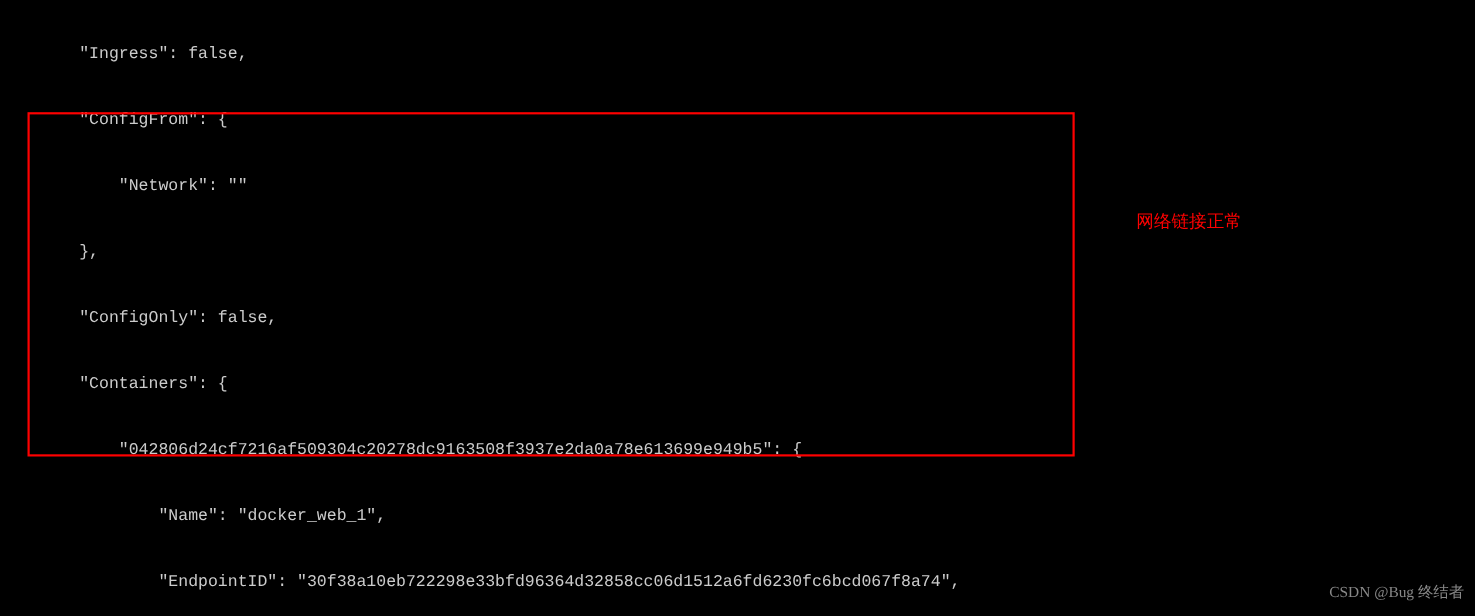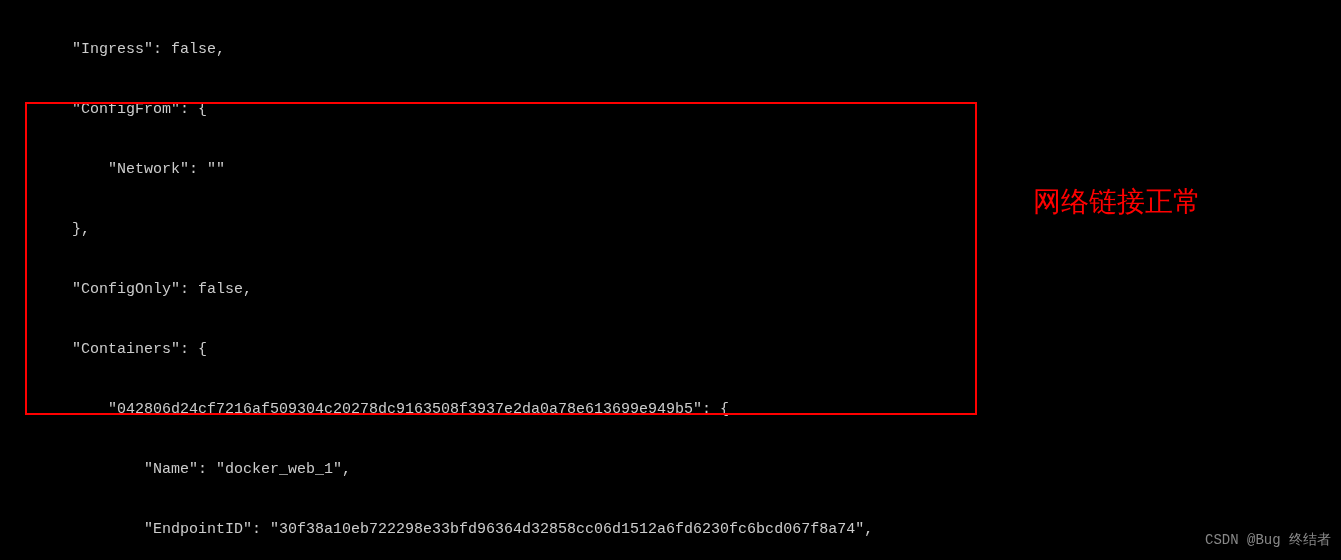--- a/index.html
+++ b/index.html
@@ -30,33 +30,33 @@
       border: 2px solid #ff0000;
       left: 25px;
       top: 102px;
       width: 952px;
       height: 313px;
       pointer-events: none;
     }
     .annotation {
       position: absolute;
       color: #ff0000;
-      font-size: 28px;
+      font-size: 16px;
       font-family: "Microsoft YaHei", "SimHei", sans-serif;
       font-weight: 500;
       left: 1033px;
       top: 192px;
     }
     .watermark {
       position: absolute;
       right: 10px;
       bottom: 10px;
       color: #888;
       font-size: 14px;
-      font-family: Liberation Mono, monospace;
+      font-family: Liberation Serif, serif;
     }
   </style>
 </head>
 <body>
 
 <div class="terminal">
   <div class="line">        "Ingress": false,</div>
   <div class="line">        "ConfigFrom": {</div>
   <div class="line">            "Network": ""</div>
   <div class="line">        },</div>

